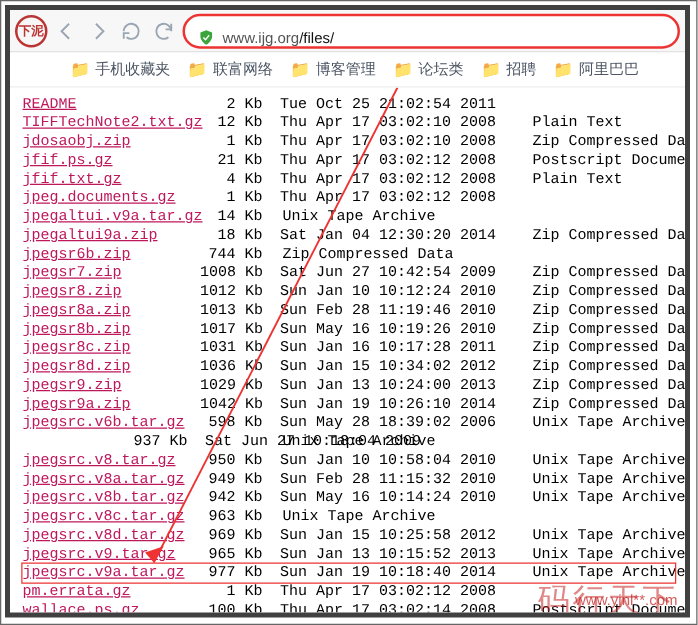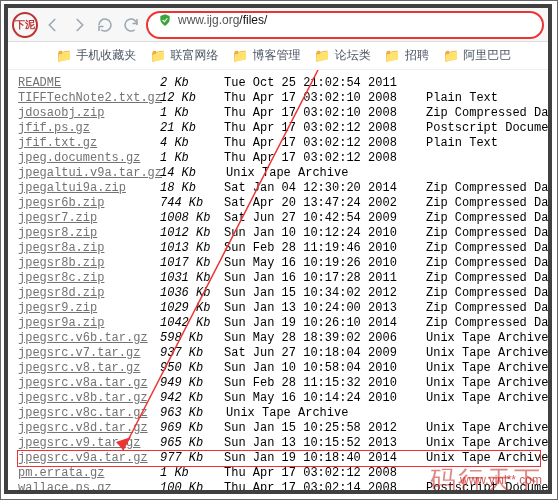--- a/index.html
+++ b/index.html
@@ -51,21 +51,21 @@
     align-items: center;
     gap: 8px;
     color: #9aa6b2;
     font-size: 18px;
     flex: none;
   }
   .nav-icon svg { width: 18px; height: 18px; display: block; }
   .nav-icon path, .nav-icon circle, .nav-icon line { stroke: #9aa6b2; stroke-width: 2; fill: none; }
   .url-bar {
     display: flex;
-    align-items: flex-start;
+    align-items: flex-end;
     height: 28px;
     border: 2px solid #e33;
     border-radius: 14px;
     background: #fff;
     padding: 0 10px;
     gap: 6px;
     flex: 1 1 auto;
     min-width: 0;
   }
   .url-bar .shield {
@@ -102,22 +102,22 @@
 
   #file-rows { position: relative; }
   .row {
     display: grid;
     grid-template-columns: 142px 60px 200px 1fr;
     white-space: nowrap;
   }
   .row.highlight {
     outline: 1px solid #e33;
   }
-  .fname a { color: #737373; text-decoration: underline; }
-  .fsize { padding-right: 10px; font-style: italic; }
+  .fname a { color: #be185d; text-decoration: underline; }
+  .fsize { text-align: right; padding-right: 10px; }
   .fdate { padding-left: 4px; }
   .fdesc { padding-left: 6px; }
 
   .watermark {
     position: absolute;
     right: 6px;
     bottom: 2px;
     font-family: "KaiTi","STKaiti",serif;
     font-size: 26px;
     color: rgba(198, 39, 39, 0.55);
@@ -259,21 +259,20 @@
         </div>
         <div class="row">
           <div class="fname"><a href="#">jpegaltui9a.zip</a></div>
           <div class="fsize">18 Kb</div>
           <div class="fdate">Sat Jan 04 12:30:20 2014</div>
           <div class="fdesc">Zip Compressed Data</div>
         </div>
         <div class="row">
           <div class="fname"><a href="#">jpegsr6b.zip</a></div>
           <div class="fsize">744 Kb</div>
-          <div class="fdate">Sat Apr 20 13:47:24 2002</div>
           <div class="fdesc">Zip Compressed Data</div>
         </div>
         <div class="row">
           <div class="fname"><a href="#">jpegsr7.zip</a></div>
           <div class="fsize">1008 Kb</div>
           <div class="fdate">Sat Jun 27 10:42:54 2009</div>
           <div class="fdesc">Zip Compressed Data</div>
         </div>
         <div class="row">
           <div class="fname"><a href="#">jpegsr8.zip</a></div>
@@ -317,21 +316,20 @@
           <div class="fdate">Sun Jan 19 10:26:10 2014</div>
           <div class="fdesc">Zip Compressed Data</div>
         </div>
         <div class="row">
           <div class="fname"><a href="#">jpegsrc.v6b.tar.gz</a></div>
           <div class="fsize">598 Kb</div>
           <div class="fdate">Sun May 28 18:39:02 2006</div>
           <div class="fdesc">Unix Tape Archive</div>
         </div>
         <div class="row">
-          <div class="fname"><a href="#">jpegsrc.v7.tar.gz</a></div>
           <div class="fsize">937 Kb</div>
           <div class="fdate">Sat Jun 27 10:18:04 2009</div>
           <div class="fdesc">Unix Tape Archive</div>
         </div>
         <div class="row">
           <div class="fname"><a href="#">jpegsrc.v8.tar.gz</a></div>
           <div class="fsize">950 Kb</div>
           <div class="fdate">Sun Jan 10 10:58:04 2010</div>
           <div class="fdesc">Unix Tape Archive</div>
         </div>

